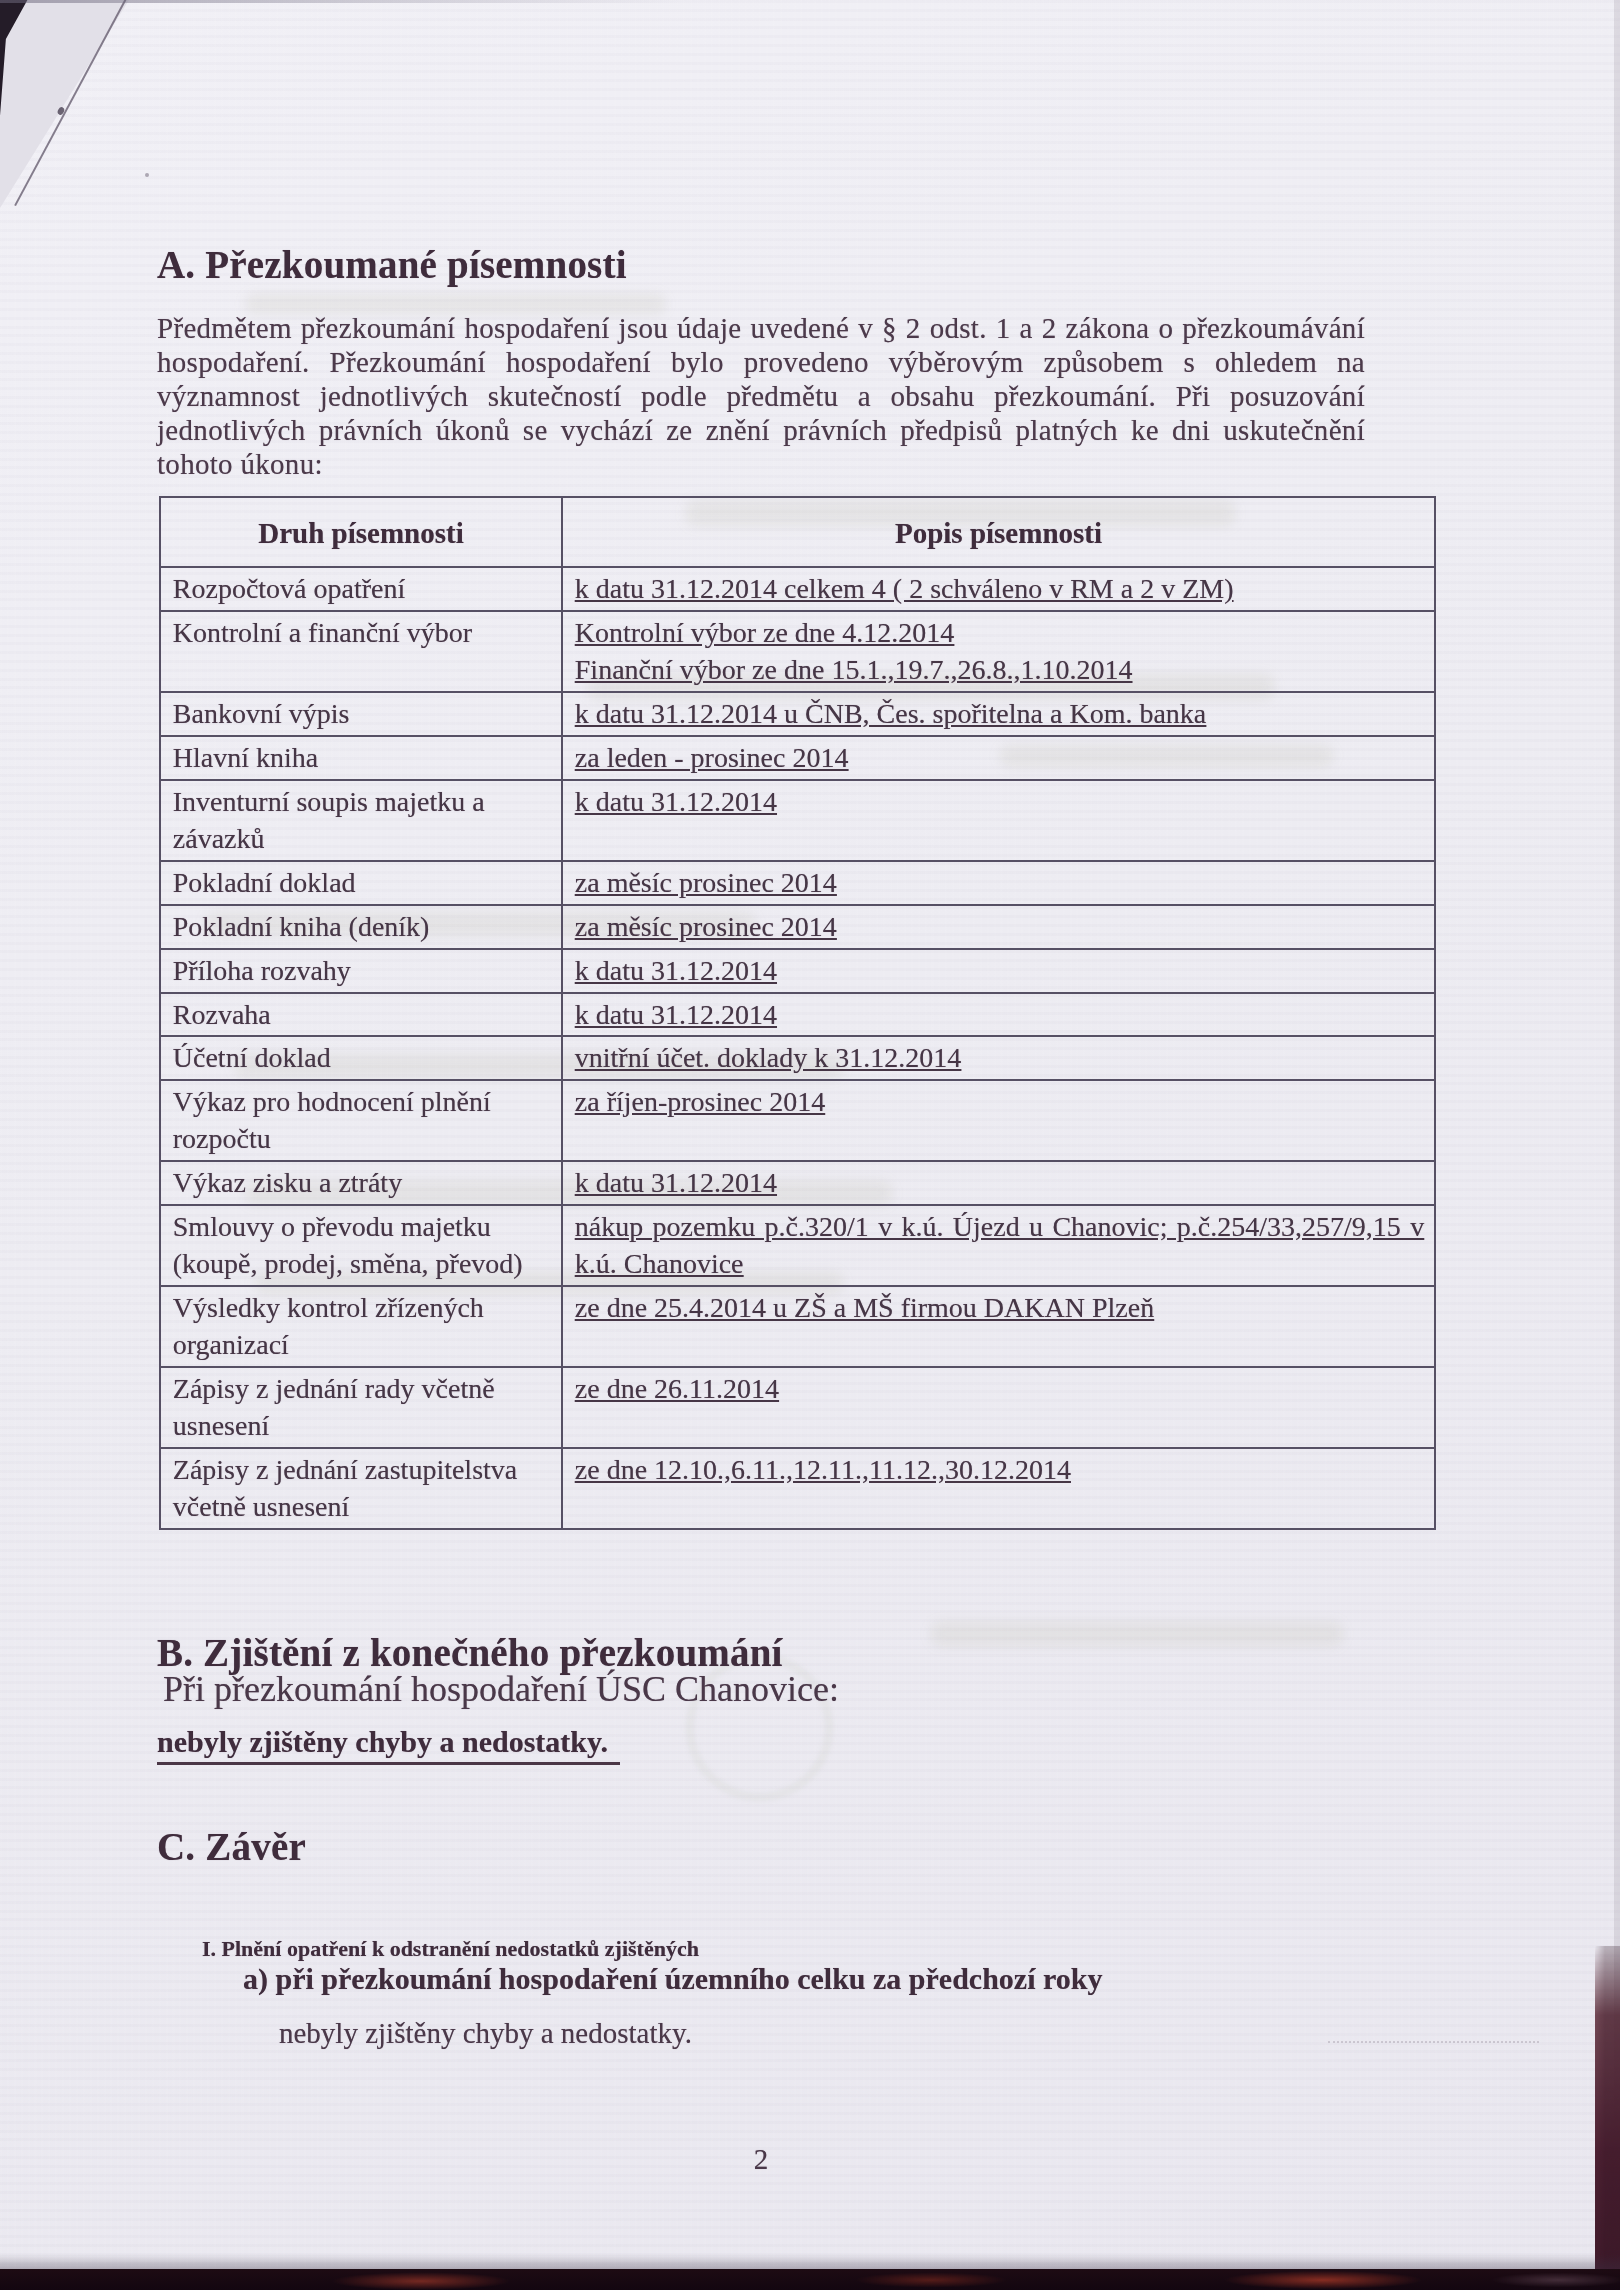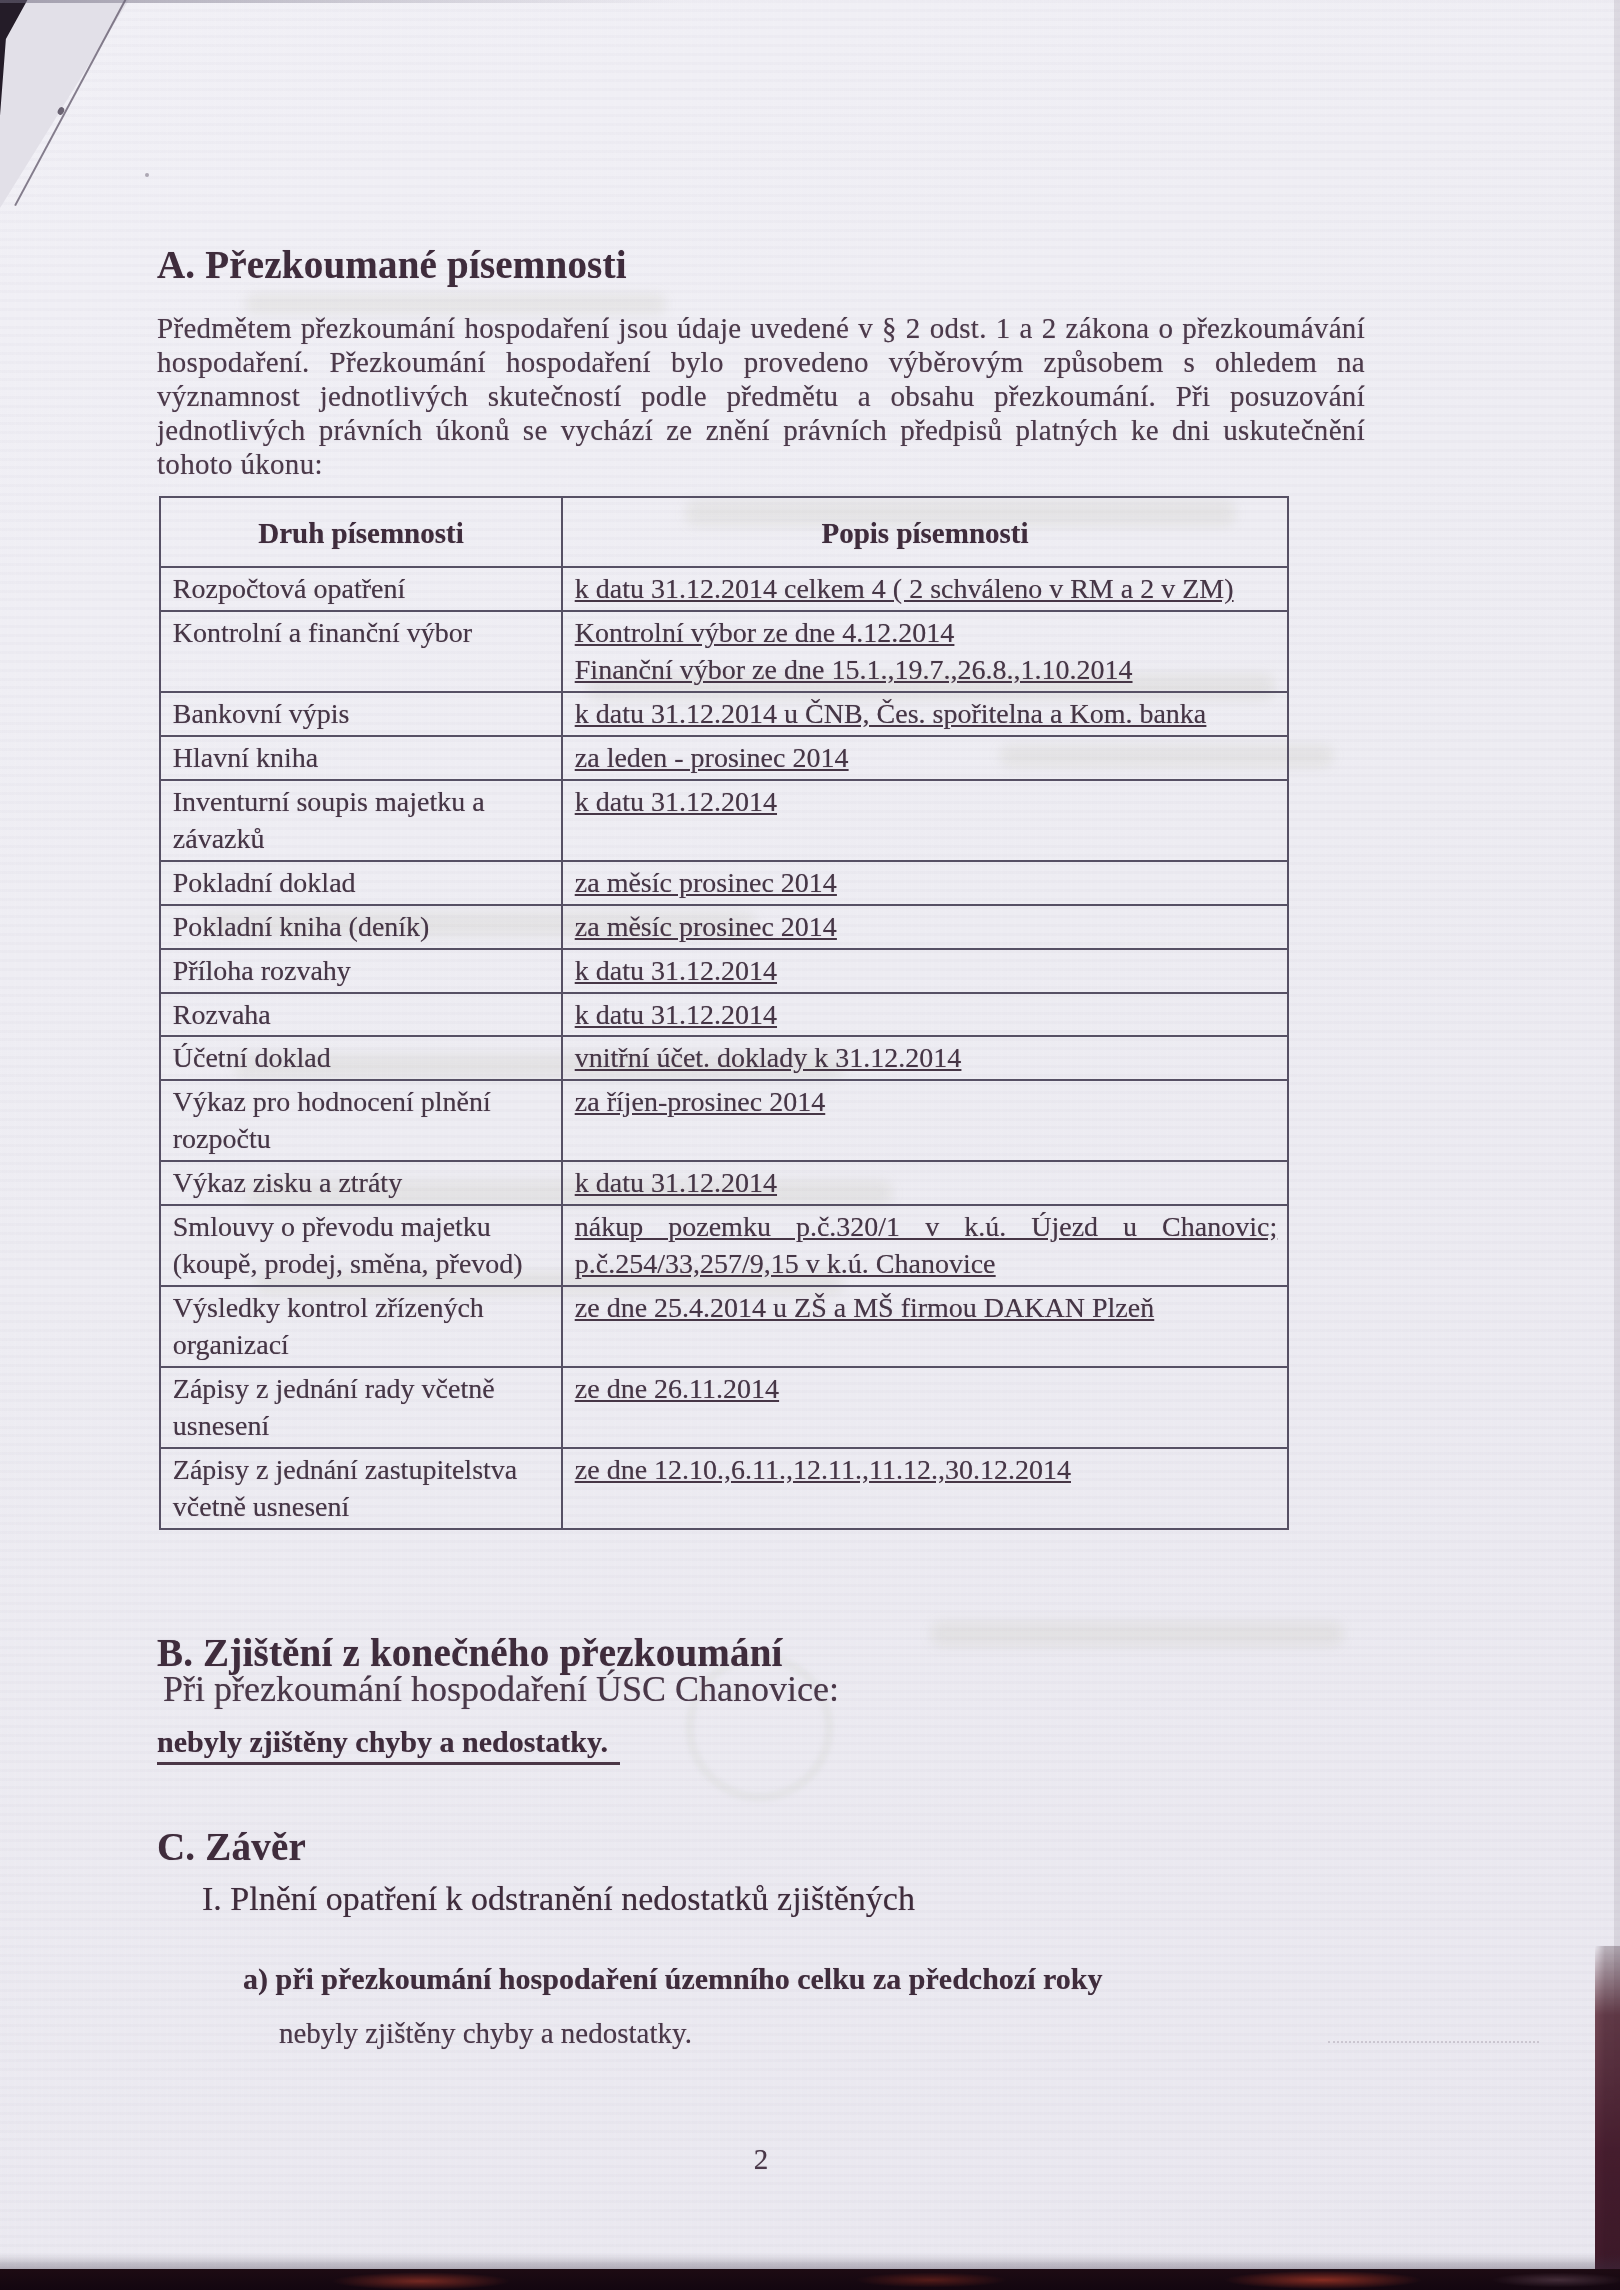--- a/index.html
+++ b/index.html
@@ -53,33 +53,33 @@
     border:8.8px solid rgba(140,152,118,.07);filter:blur(2.9px);}
 
   
   .content{position:absolute;left:157px;top:0;width:1208px;}
   .h-main{position:absolute;left:0;font-weight:bold;font-size:39px;color:#3f2c3c;letter-spacing:0.2px;text-align:right;}
   #headA{top:216px;}
   .para{position:absolute;left:0;top:282px;width:1208px;
     font-size:29px;line-height:34px;letter-spacing:0.3px;
     text-align:justify;color:#4c3a4b;}
 
-  table.doc{position:absolute;left:2px;top:496px;width:1130px;
+  table.doc{position:absolute;left:2px;top:496px;width:1277px;
     border-collapse:collapse;font-size:28px;line-height:37px;color:#463646;}
   table.doc td,table.doc th{border:2px solid #565064;vertical-align:top;padding:2px 9.8px 2.9px 11.8px;}
   table.doc th{font-weight:bold;text-align:center;padding:16.7px 0 14.7px;color:#3f2c3c;font-size:29px;}
   td.druh{width:402px;}
   td.popis{text-align:justify;white-space:pre-line;padding-left:14.7px;text-decoration:underline;}
 
   #headB{top:1604px;}
   .b-intro{position:absolute;left:6px;top:1668px;font-size:36px;font-family:Liberation Serif, serif;}
   .b-finding{position:absolute;left:0;top:1725px;font-size:30px;font-weight:bold;color:#3f2c3c;
     border-bottom:3.9px solid #4a3646;padding-bottom:2.9px;padding-right:11.8px;}
   #headC{top:1798px;}
-  .c-item-i{position:absolute;left:45px;top:1880px;font-size:34px;font-weight:normal;color:#3f2c3c;}
+  .c-item-i{position:absolute;left:45px;top:1936px;font-size:22px;font-weight:bold;color:#3f2c3c;}
   .c-item-a{position:absolute;left:86px;top:1962px;font-size:30px;font-weight:bold;color:#3f2c3c;}
   .c-item-a-text{position:absolute;left:122px;top:2017px;font-size:29px;}
   .page-number{position:absolute;left:0;top:2143px;width:1208px;text-align:center;font-size:29px;}
 </style>
 </head>
 <body>
 
 <div class="page">
 
   <div class="corner-shade"></div>

